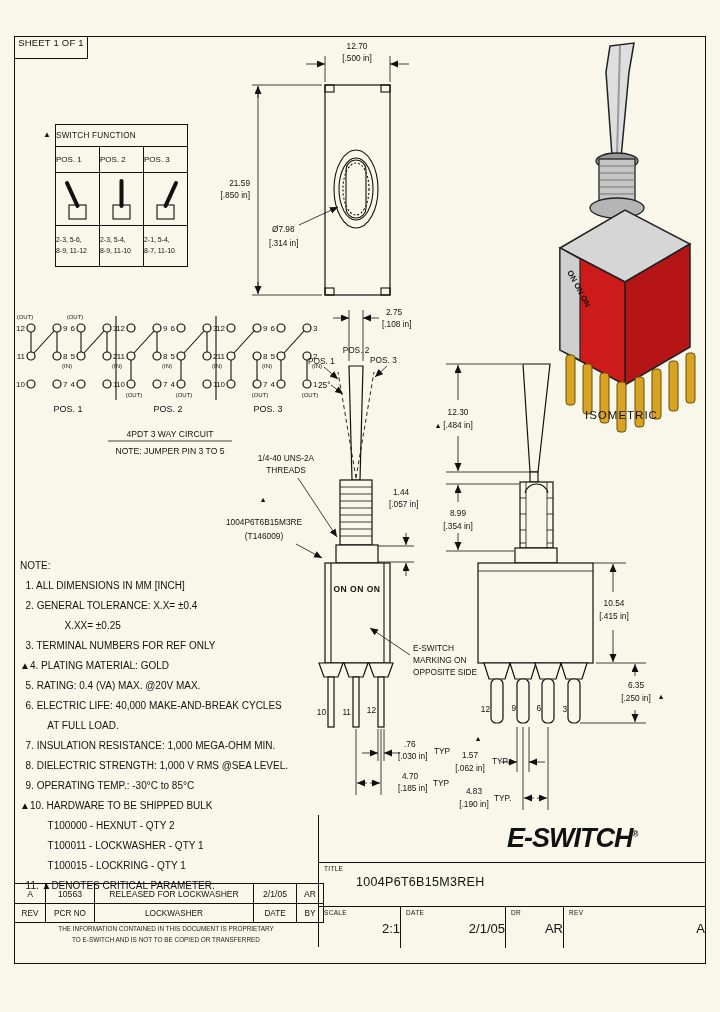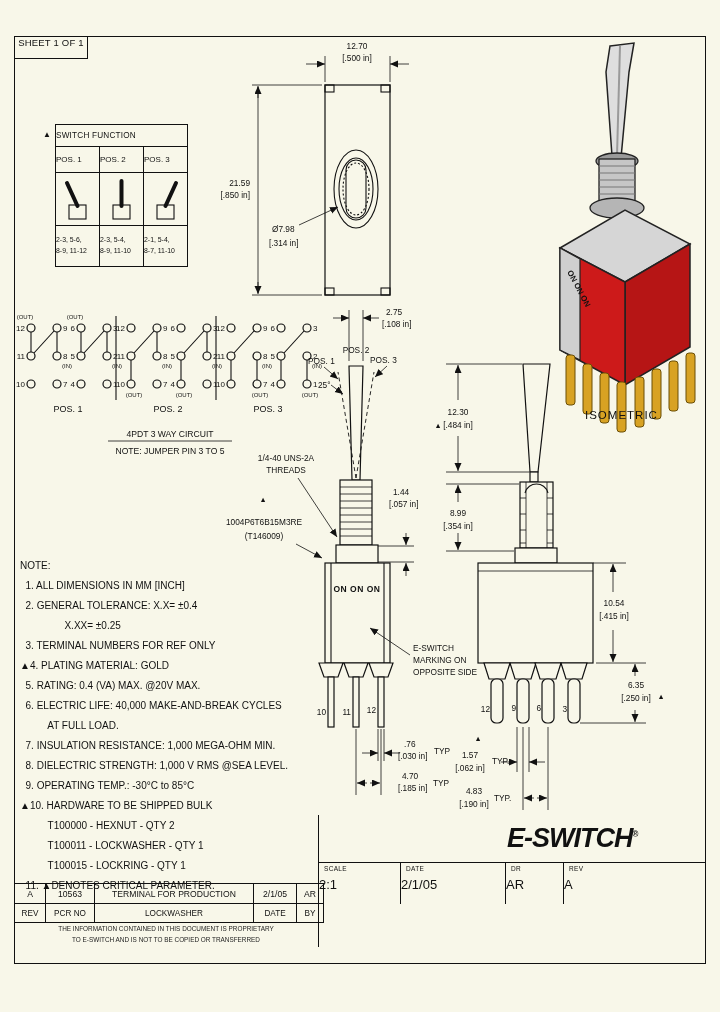--- a/index.html
+++ b/index.html
@@ -38,21 +38,21 @@
   .rblock{left:318px;top:815px;width:387px;height:132px;border-left:1.6px solid #111;box-sizing:border-box}
   .logorow{height:47px;border-bottom:1.3px solid #111;position:relative}
   .logo{position:absolute;left:188px;top:8px;font-style:italic;font-weight:bold;font-size:27px;letter-spacing:-1px;transform:scaleY(1.05)}
   .reg{font-size:8px;vertical-align:super;font-style:normal}
   .titlerow{height:43px;border-bottom:1.3px solid #111;position:relative}
   .celllab{position:absolute;left:5px;top:2px;font-size:6.5px;letter-spacing:.3px}
   .titleval{position:absolute;left:37px;top:12px;font-size:12.5px;letter-spacing:.3px}
   .brow{height:41px;display:flex}
   .bcell{position:relative;border-right:1.3px solid #111;box-sizing:border-box}
   .bcell:last-child{border-right:none}
-  .bval{position:absolute;left:0;right:0;top:14px;text-align:left;font-size:13px}
+  .bval{position:absolute;left:0;right:0;top:14px;text-align:right;font-size:13px}
   .isolabel{left:585px;top:409px;width:80px;text-align:left;font-size:11.5px;letter-spacing:1px}
 </style>
 </head>
 <body>
 
 <div class="page">
 
   <div class="abs frame"></div>
   <div class="abs sheetbox">
     <span>SHEET 1 OF 1</span>
@@ -438,41 +438,45 @@
           T100000 - HEXNUT - QTY 2
           T100011 - LOCKWASHER - QTY 1
           T100015 - LOCKRING - QTY 1
   11. ▲DENOTES CRITICAL PARAMETER.</div>
 
   <table class="abs rtable">
     <tbody>
         <tr class="r1">
       <td style="width:30px">A</td>
       <td style="width:48px">10563</td>
-      <td style="width:158px">TERMINAL FOR PRODUCTION</td>
+      <td style="width:158px">RELEASED FOR LOCKWASHER</td>
       <td style="width:42px">2/1/05</td>
       <td style="width:26px">AR</td>
     </tr>
     <tr class="r2">
       <td>REV</td>
       <td>PCR NO</td>
       <td>LOCKWASHER</td>
       <td>DATE</td>
       <td>BY</td>
     </tr>
   </tbody>
     </table>
   <div class="abs prop">
     <div>THE INFORMATION CONTAINED IN THIS DOCUMENT IS PROPRIETARY</div>
     <div>TO E-SWITCH AND IS NOT TO BE COPIED OR TRANSFERRED</div>
   </div>
 
   <div class="abs rblock">
     <div class="logorow">
       <div class="logo"><span>E-SWITCH</span><span class="reg">®</span></div>
+    </div>
+    <div class="titlerow">
+      <div class="celllab">TITLE</div>
+      <div class="titleval">1004P6T6B15M3REH</div>
     </div>
     <div class="brow">
       <div class="bcell" style="width:82px">
         <div class="celllab">SCALE</div>
         <div class="bval">2:1</div>
       </div>
       <div class="bcell" style="width:105px">
         <div class="celllab">DATE</div>
         <div class="bval">2/1/05</div>
       </div>

